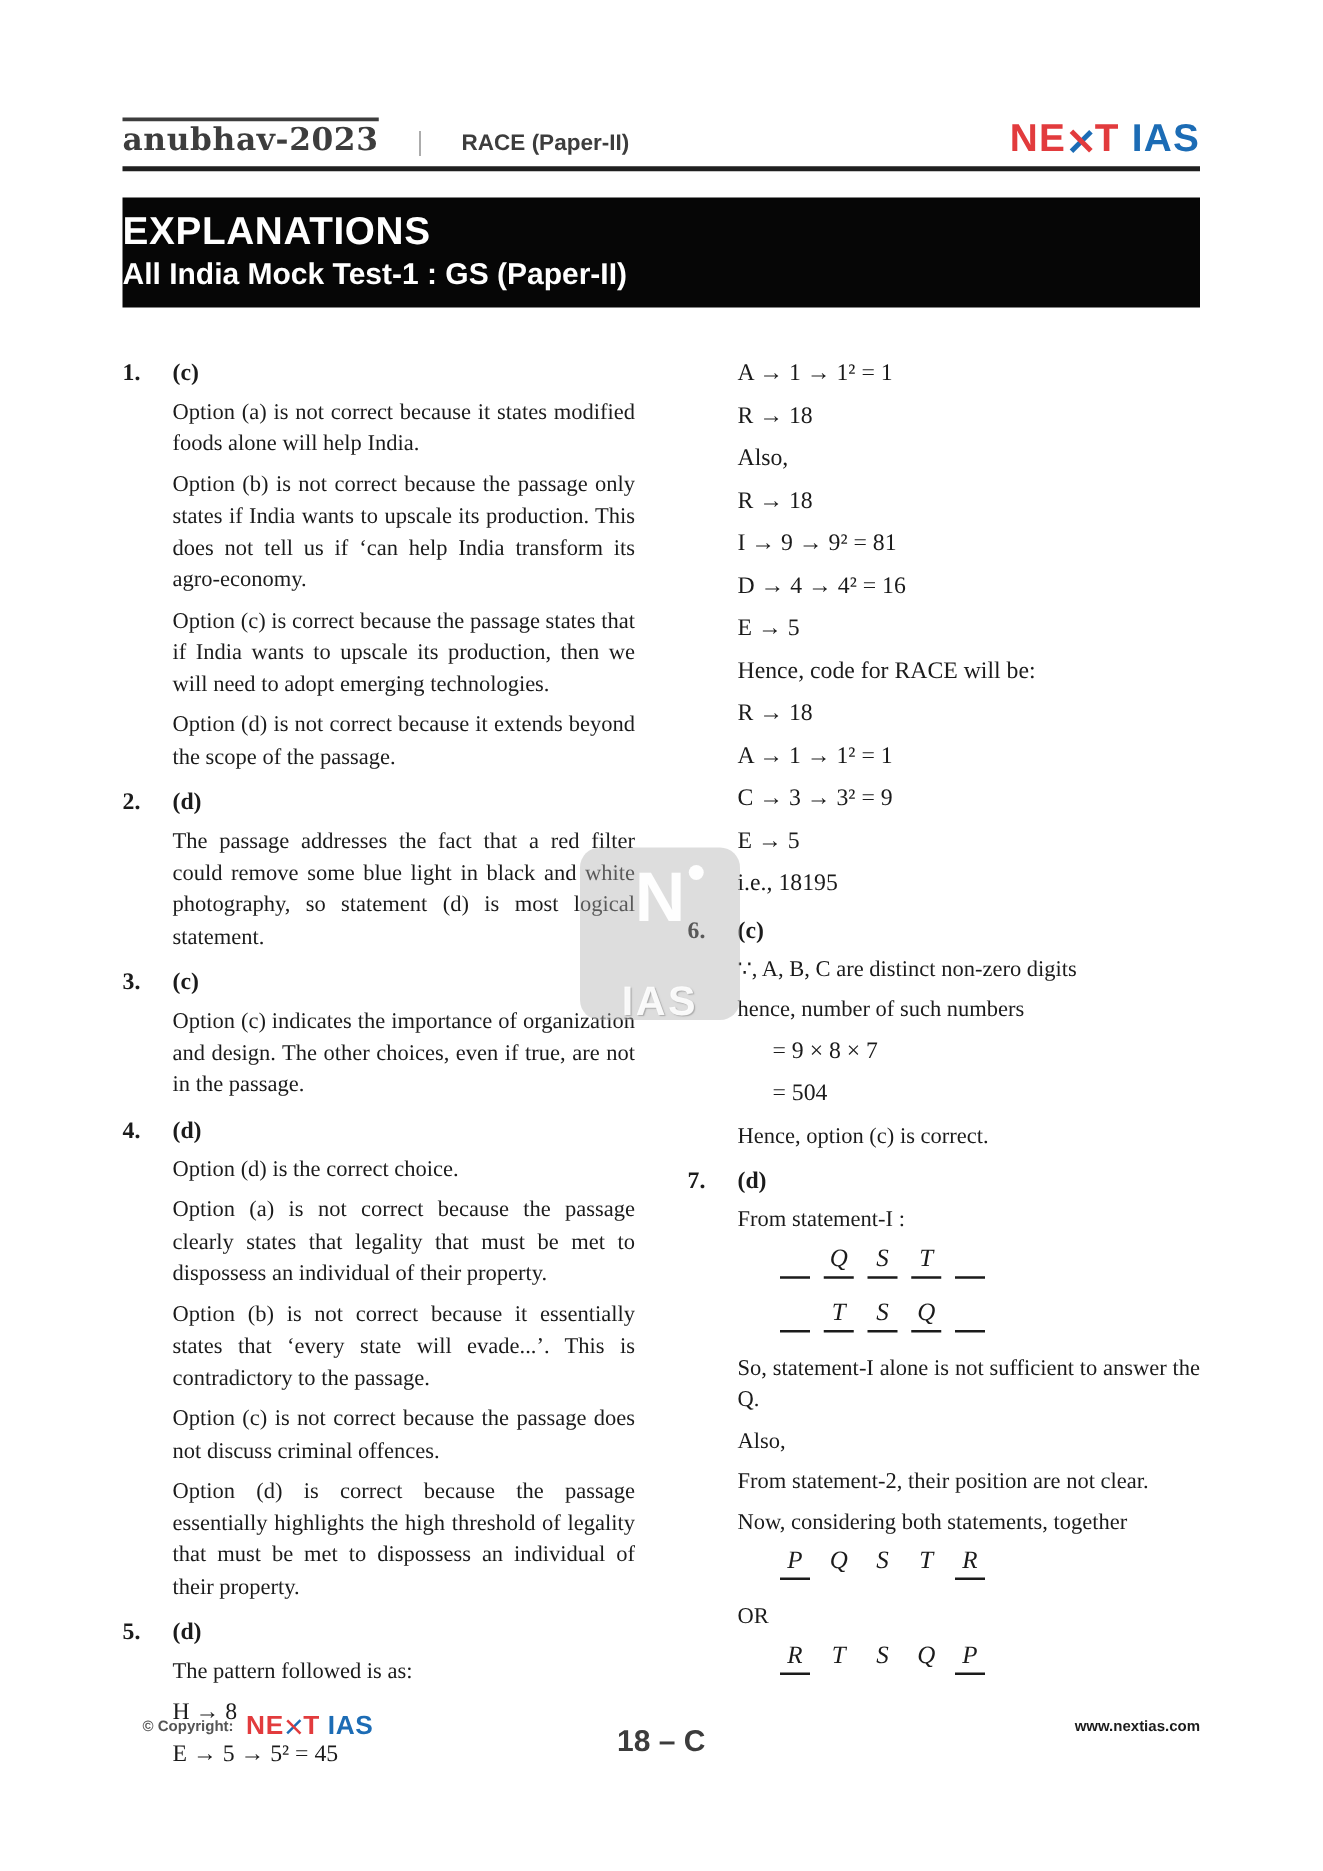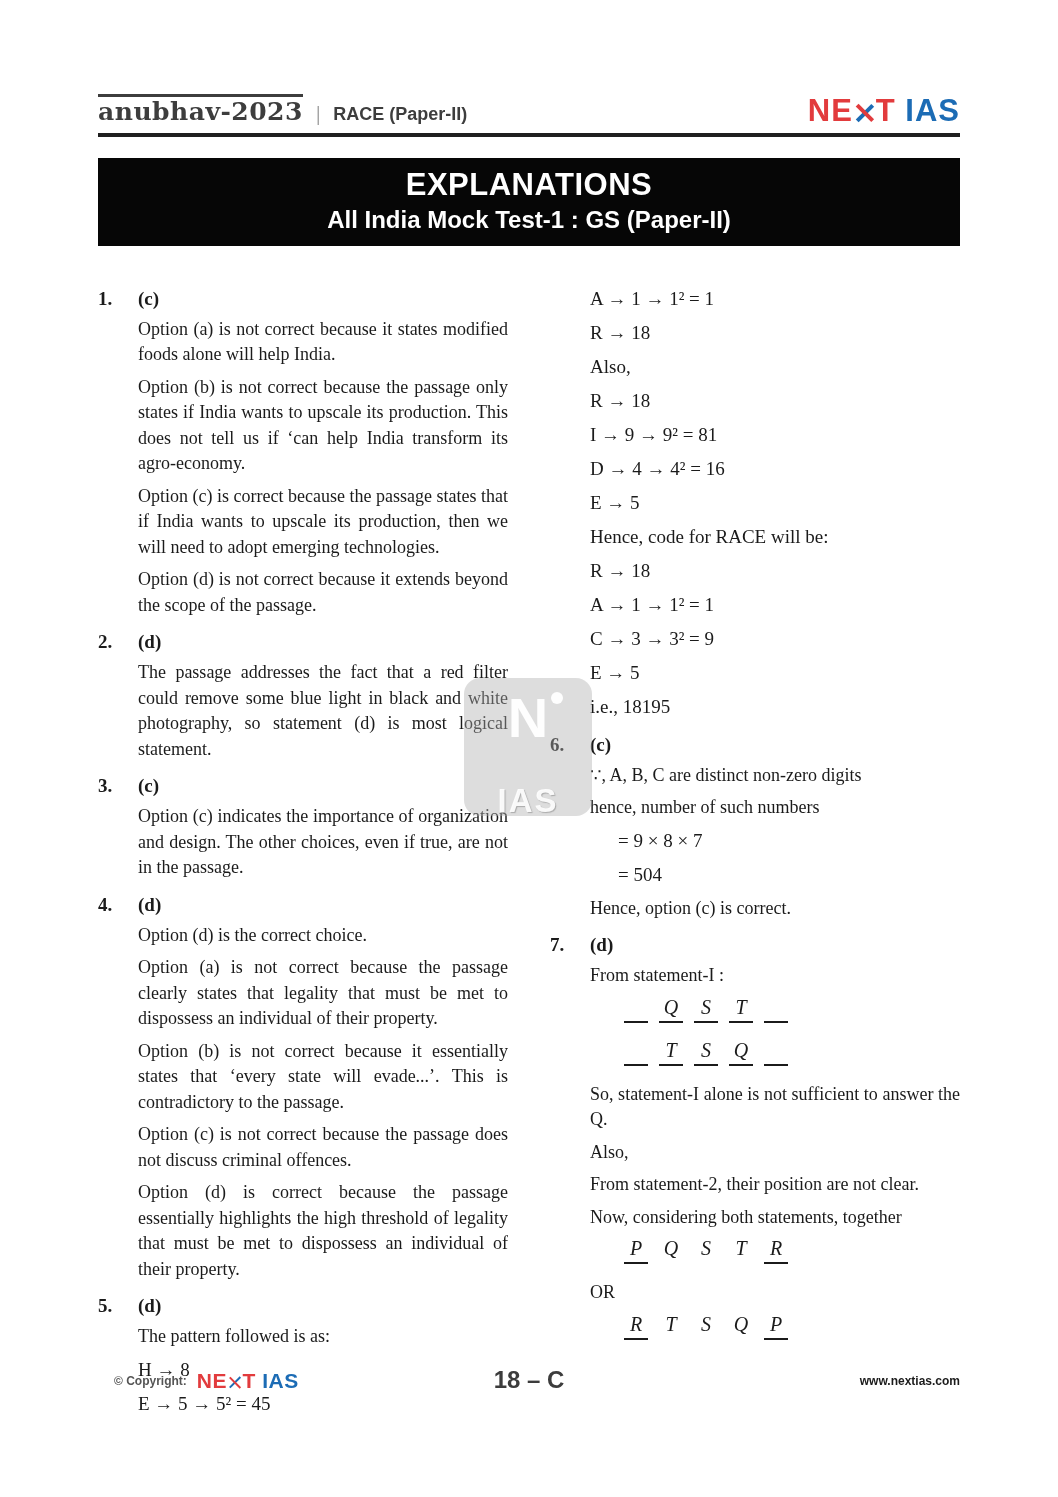--- a/index.html
+++ b/index.html
@@ -1,36 +1,36 @@
 <!DOCTYPE html>
 <html><head>
 <meta charset="utf-8">
 <style>
   html,body{margin:0;padding:0;background:#e8e8e8;}
   .page{position:relative;width:1058px;height:1497px;margin:0 auto;background:#ffffff;
         font-family:"Liberation Serif","DejaVu Serif",serif;color:#1b1b1b;overflow:hidden;}
 
   
   .hdr{display:flex;justify-content:space-between;align-items:flex-end;margin:94px 98px 0;}
-  .brand{display:flex;align-items:baseline;gap:13px;}
+  .brand{display:flex;align-items:baseline;gap:31px;}
   .anubhav{font-family:"DejaVu Serif",serif;font-weight:700;font-size:25px;color:#3d3d3d;
            letter-spacing:.5px;line-height:1;border-top:3px solid #3d3d3d;padding-top:2px;}
   .brand-sep{color:#8a8a8a;font-size:22px;font-weight:400;}
   .brand-sub{font-family:"Liberation Sans","DejaVu Sans",sans-serif;font-weight:700;font-size:18px;color:#3d3d3d;}
   .nlogo{font-family:"Liberation Sans","DejaVu Sans",sans-serif;font-weight:800;font-size:31px;
          letter-spacing:1px;line-height:1;white-space:nowrap;}
   .n-red{color:#e23b3d;}
   .n-blue{color:#1c6cb5;}
   .xicon{display:inline-block;position:relative;width:.68em;height:.66em;margin:0 .03em;vertical-align:-.06em;}
   .xicon::before{content:"";position:absolute;left:44%;top:-4%;width:17%;height:108%;background:#1c6cb5;transform:rotate(45deg);}
   .xicon::after{content:"";position:absolute;left:44%;top:-4%;width:17%;height:108%;background:#e23b3d;transform:rotate(-45deg);}
   .rule{height:4px;background:#1f1f1f;margin:7px 98px 0;}
 
   
-  .banner{margin:21px 98px 0;background:#060606;color:#ffffff;text-align:center;
+  .banner{margin:21px 98px 0;background:#060606;color:#ffffff;
           font-family:"Liberation Sans","DejaVu Sans",sans-serif;padding:9px 0 12px;}
   .banner-title{font-size:31px;font-weight:700;letter-spacing:.5px;line-height:1.15;}
   .banner-sub{font-size:24px;font-weight:700;margin-top:3px;}
 
   
   .main{display:flex;gap:42px;margin:40px 98px 0;}
   .col{flex:1;min-width:0;}
   .q{display:flex;margin-bottom:4px;}
   .qnum{flex:0 0 40px;font-weight:700;font-size:19px;line-height:25px;}
   .qbody{flex:1;min-width:0;}
@@ -57,21 +57,21 @@
   .wm-ias{position:absolute;left:0;top:112px;width:146px;text-align:center;font-weight:800;
           font-size:33px;line-height:1;letter-spacing:2px;color:rgba(255,255,255,.92);
           text-shadow:1px 1px 1px rgba(130,130,130,.55);}
 
   
   .footer{position:absolute;left:98px;right:98px;top:1366px;height:36px;
           font-family:"Liberation Sans","DejaVu Sans",sans-serif;}
   .f-left{position:absolute;left:16px;top:4px;display:flex;align-items:center;gap:10px;}
   .f-copy{font-size:12px;color:#555;font-weight:700;}
   .f-logo{font-size:21px;letter-spacing:.5px;}
-  .f-page{position:absolute;left:50%;top:0;transform:translateX(-50%);
+  .f-page{position:absolute;left:50%;top:14px;transform:translateX(-50%);
           font-size:24px;font-weight:700;color:#3c3c3c;}
   .f-site{position:absolute;right:0;top:8px;font-size:12px;font-weight:700;color:#1b1b1b;}
 </style>
 </head>
 <body>
 
 <div class="page">
 
   <div class="hdr">
     <div class="brand">

